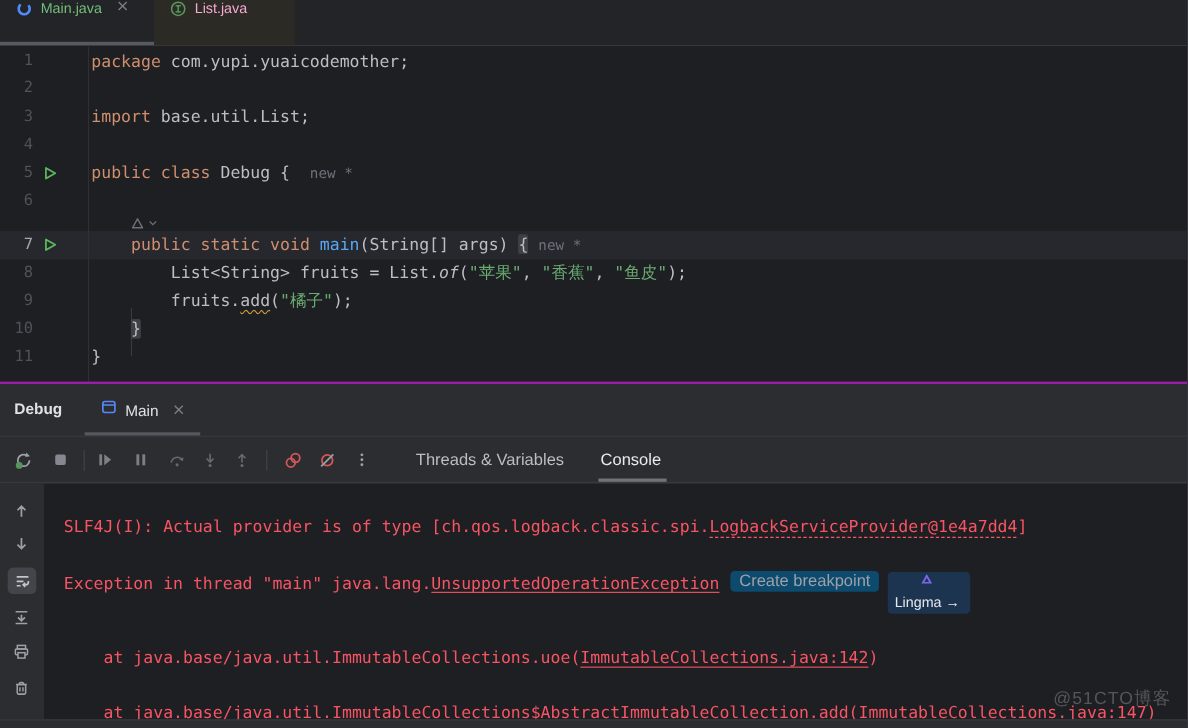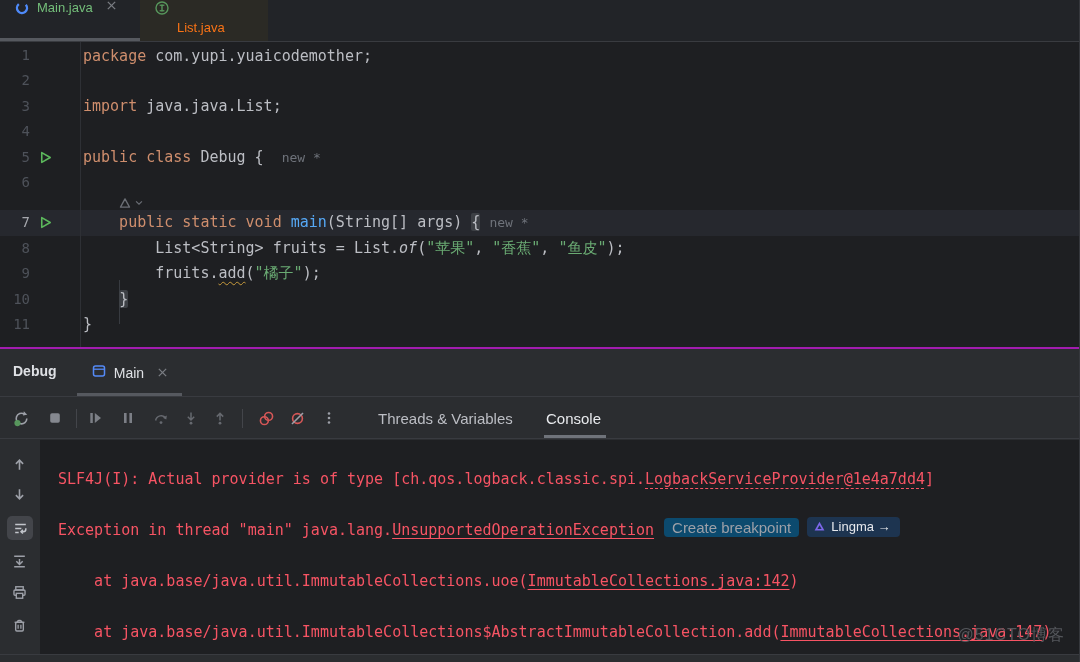--- a/index.html
+++ b/index.html
@@ -8,21 +8,21 @@
   #app { position:relative; width:1080px; height:662px; background:#1e1f22; border-right:1px solid #36383d; }
 
   
   .tabbar { position:absolute; top:0; left:0; right:0; height:42px; background:#222428; border-bottom:1px solid #393b40; }
   .etab { position:absolute; top:0; height:41px; display:flex; align-items:flex-start; padding-left:14px; gap:7px; cursor:default; }
   .etab .lbl { font-size:13px; }
   .etab-main { left:0; width:140px; }
   .etab-main .lbl { color:#73bd79; }
   .etab-main .underline { position:absolute; left:0; bottom:0; width:140px; height:3px; background:#56595f; }
   .etab-list { left:140px; width:128px; background:#2b2a25; }
-  .etab-list .lbl { color:#f97316;margin-top:20px; }
+  .etab-list .lbl { color:#f9a8d4; }
   .closex { margin-left:6px; display:flex; align-items:center; }
 
   
   .editor { position:absolute; top:42px; left:0; right:0; height:305px; background:#1e1f22; overflow:hidden; }
   .curline { position:absolute; left:0; right:0; top:168.4px; height:25.4px; background:#26282e; }
   .gutterline { position:absolute; left:80px; top:0; bottom:0; width:1px; background:#2e3035; }
   .indentguide { position:absolute; left:119px; top:238px; height:44px; width:1px; background:#383b41; }
   .lnum { position:absolute; left:0; width:30px; text-align:right; font-size:14px; line-height:25.4px; color:#4e525a;
           font-family:"DejaVu Sans Mono","Liberation Mono",monospace; }
   .lnum.cur { color:#a6a8ae; }
@@ -61,21 +61,21 @@
   .cout { position:relative; flex:1; background:#1e1f22; overflow:hidden; }
   .cpre { padding:2px 0 0 18px; font-size:15px; line-height:25.4px; white-space:pre;
           font-family:"DejaVu Sans Mono","Liberation Mono",monospace; }
   .err { color:#f75464; }
   .errlink { color:#f75464; text-decoration:underline; text-underline-offset:3px;margin-top:16px; }
   .dashed { color:#f75464; text-decoration:underline dashed; text-decoration-thickness:1px; text-underline-offset:4px; }
   .badge-bkpt { display:inline-block; background:#0c4a6e; color:#9da0a8; font-family:"Liberation Sans",sans-serif;
                 font-size:15px; line-height:19px; padding:0 8px; border-radius:4px; margin-left:10px; transform:translateY(-2px); }
   .badge-lingma { display:inline-flex; align-items:center; gap:5px; background:#1d3450; color:#e6e8ec;
                   font-family:"Liberation Sans",sans-serif; font-size:13px; line-height:20px; padding:0 9px 0 6px;
-                  border-radius:4px; margin-left:8px; transform:translateY(-2px); }
+                  border-radius:4px; margin-left:8px; transform:translateY(-2px);flex-direction:column; }
   .watermark { position:absolute; right:14px; bottom:8px; color:#54565b; font-size:16px; letter-spacing:1px; }
   .bottomstrip { position:absolute; left:0; right:0; bottom:0; height:8px; background:#2b2d30; border-top:1px solid #393b40; }
 </style>
 </head>
 <body>
 
 <div id="app">
 
   <div class="tabbar">
     <div class="etab etab-main">
@@ -136,21 +136,21 @@
     <div class="inlayrow">
       <svg width="12" height="12" viewBox="0 0 16 16">
           <path d="M8 2.5 L14 13.5 H2 Z" fill="none" stroke="#6b6e75" stroke-width="1.8" stroke-linejoin="round"></path>
         </svg>
       <svg width="10" height="10" viewBox="0 0 12 12">
           <path d="M2.5 4 L6 7.5 L9.5 4" fill="none" stroke="#6b6e75" stroke-width="1.4"></path>
         </svg>
     </div>
 
     <div class="cline" style="top:2px"><span class="kw">package</span><span> com.yupi.yuaicodemother;</span></div>
-    <div class="cline" style="top:51.8px"><span class="kw">import</span><span> java.java.List;</span></div>
+    <div class="cline" style="top:51.8px"><span class="kw">import</span><span> base.util.List;</span></div>
     <div class="cline" style="top:102.6px"><span class="kw">public class</span><span> Debug { </span><span class="hint">new *</span></div>
     <div class="cline" style="top:168.4px"><span class="kw">    public static void </span><span class="fn">main</span><span>(String[] args) </span><span class="brace">{</span><span class="hint">new *</span></div>
     <div class="cline" style="top:193.8px"><span>        List&lt;String&gt; fruits = List.</span><span class="it">of</span><span>(</span><span class="str">"苹果"</span><span>, </span><span class="str">"香蕉"</span><span>, </span><span class="str">"鱼皮"</span><span>);</span></div>
     <div class="cline" style="top:219.2px"><span>        fruits.</span><span class="warn">add</span><span>(</span><span class="str">"橘子"</span><span>);</span></div>
     <div class="cline" style="top:244.6px"><span>    </span><span class="brace">}</span></div>
     <div class="cline" style="top:270px"><span>}</span></div>
   </div>
 
   <div class="debug">
 

